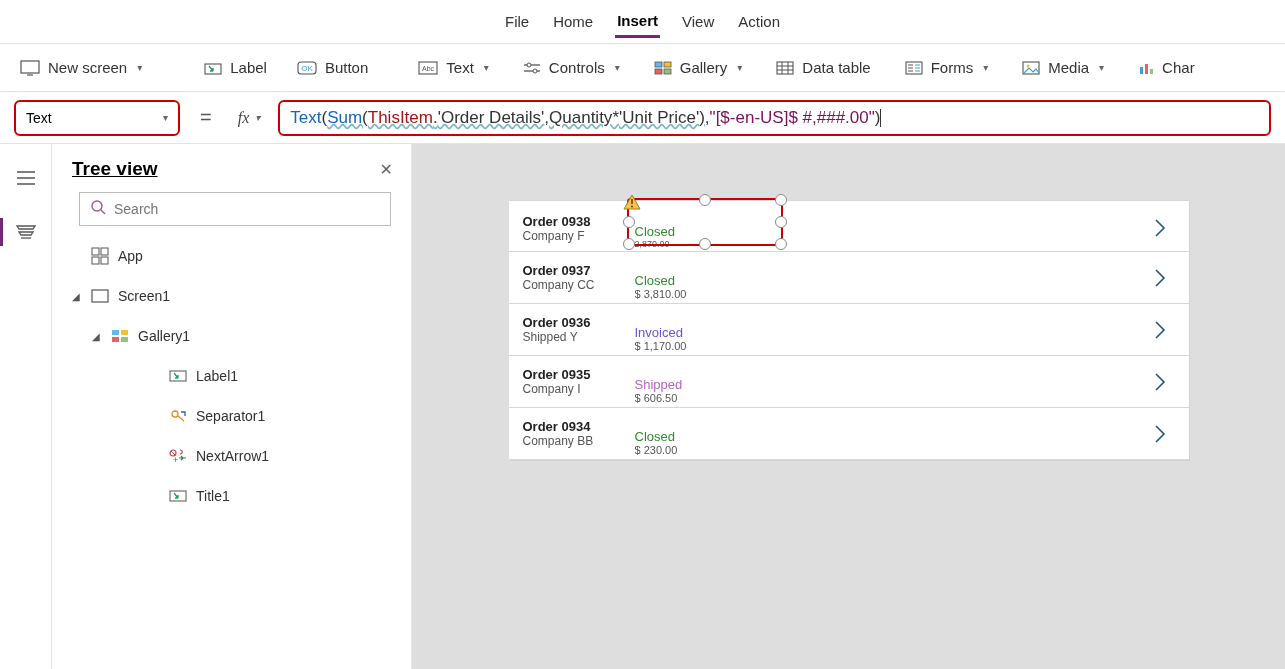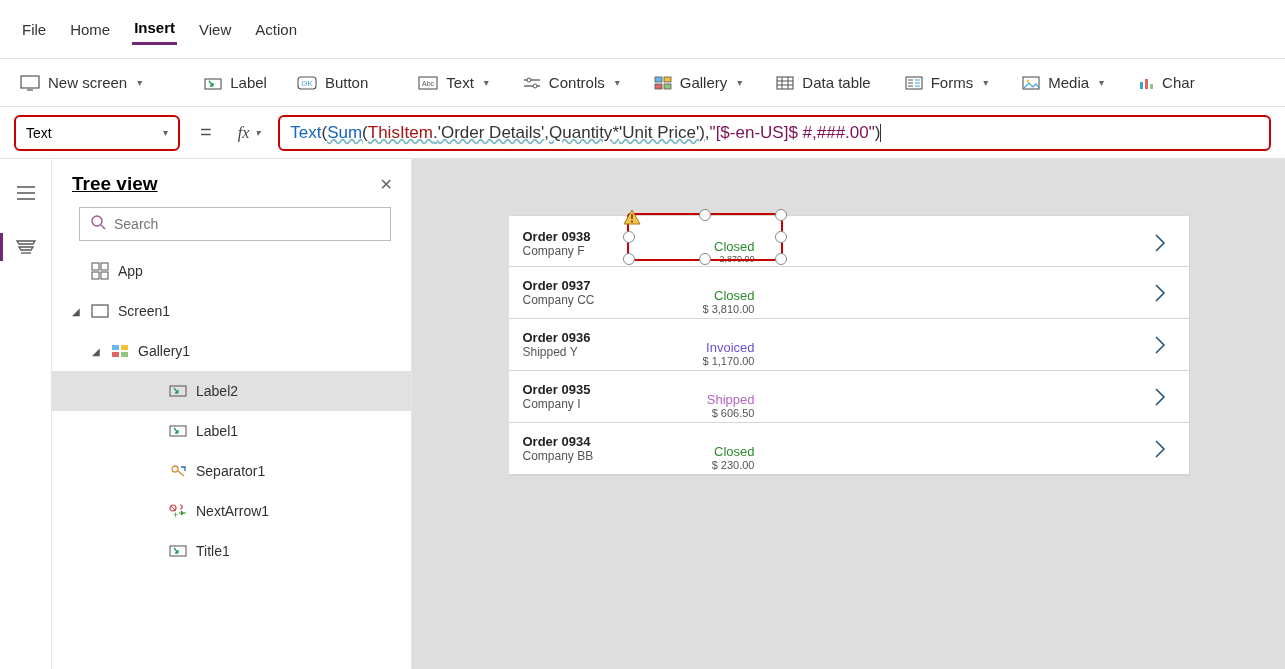--- a/index.html
+++ b/index.html
@@ -1,19 +1,19 @@
 <!DOCTYPE html>
 <html><head>
 <meta charset="utf-8">
 <style>
   * { box-sizing: border-box; margin: 0; padding: 0; font-family: "Segoe UI", Arial, sans-serif; }
   body { background: #fff; width: 1285px; height: 669px; overflow: hidden; }
 
   
-  .menu-bar { height: 59px; display: flex; align-items: center; padding: 0 20px; gap: 20px; border-bottom: 1px solid #e0e0e0; }
+  .menu-bar { height: 44px; display: flex; align-items: center; padding: 0 20px; gap: 20px; border-bottom: 1px solid #e0e0e0; justify-content: center; }
   .menu-item { font-size: 15px; color: #333; padding: 6px 2px; cursor: pointer; }
   .menu-item.active { font-weight: 600; border-bottom: 3px solid #742774; color: #000; }
 
   
   .ribbon { height: 48px; display: flex; align-items: center; padding: 0 20px; gap: 50px; border-bottom: 1px solid #e0e0e0; overflow: hidden; }
   .ribbon-btn { display: flex; align-items: center; gap: 8px; font-size: 15px; color: #333; cursor: pointer; white-space: nowrap; }
   .rib-icon { display: inline-flex; align-items: center; justify-content: center; }
   .chev { margin-left: 2px; font-size: 10px; color: #666; }
 
   
@@ -52,21 +52,21 @@
 
   .canvas { flex:1; background:#dedede; position:relative; display:flex; justify-content:center; align-items:flex-start; padding-top: 56px;}
   .app-preview { background:#ffffff; width:680px; box-shadow: 1px 1px 0 rgba(0,0,0,0.05); }
   .order-list { }
   .order-row { display:flex; align-items:center; border-bottom:1px solid #d7d7d7; height:52px; padding: 0 14px; }
   .order-row.first { padding-top:4px; border-top:1px solid #d7d7d7; }
   .order-row.last { border-bottom: none; padding-bottom: 70px; height: 110px; align-items:flex-start; padding-top:8px; }
   .oid { width:112px; }
   .oid .t1 { font-size:13px; font-weight:600; color:#222; }
   .oid .t2 { font-size:12px; color:#555; }
-  .ostat { width:120px; text-align:right;margin-top:17px; }
+  .ostat { width:120px; text-align:left;margin-top:17px; }
   .ostat .s { font-size:13px; }
   .ostat .p { font-size:11px; color:#555; }
   .status-closed { color:#2e8b2e; }
   .status-invoiced { color:#6b4fd6; }
   .status-shipped { color:#b565c0; }
   .status-new { color:#555; }
   .oarrow { flex: 1; display:flex; justify-content:flex-end; color:#20567e; font-size:22px; padding-right:8px; }
   .sel-box { position:absolute; border:2px solid #c90000; border-radius:4px; }
   .handle { position:absolute; width:12px; height:12px; border:1px solid #888; border-radius:50%; background:#fff; }
   .warn-tri { position:absolute; left:-6px; top:-6px; }
@@ -289,29 +289,20 @@
         <span class="ticon">
           <svg width="18" height="14" viewBox="0 0 18 14">
               <rect x="1" y="1" width="7" height="5" fill="#67b8ea"></rect>
               <rect x="10" y="1" width="7" height="5" fill="#f1c232"></rect>
               <rect x="1" y="8" width="7" height="5" fill="#e06666"></rect>
               <rect x="10" y="8" width="7" height="5" fill="#93c47d"></rect>
             </svg>
         </span>
         <span>Gallery1</span>
       </div>
-      <div class="tree-row ind3 selected">
-        <span class="ticon">
-          <svg width="18" height="14" viewBox="0 0 18 14">
-              <rect x="1" y="2" width="16" height="10" fill="none" stroke="#555"></rect>
-              <path d="M5 4 L9 9 M9 9 L6 9 M9 9 L9 6" fill="none" stroke="#1e9e5a" stroke-width="1.3"></path>
-            </svg>
-        </span>
-        <span>Label2</span>
-      </div>
       <div class="tree-row ind3">
         <span class="ticon">
           <svg width="18" height="14" viewBox="0 0 18 14">
               <rect x="1" y="2" width="16" height="10" fill="none" stroke="#555"></rect>
               <path d="M5 4 L9 9 M9 9 L6 9 M9 9 L9 6" fill="none" stroke="#1e9e5a" stroke-width="1.3"></path>
             </svg>
         </span>
         <span>Label1</span>
       </div>
       <div class="tree-row ind3">

